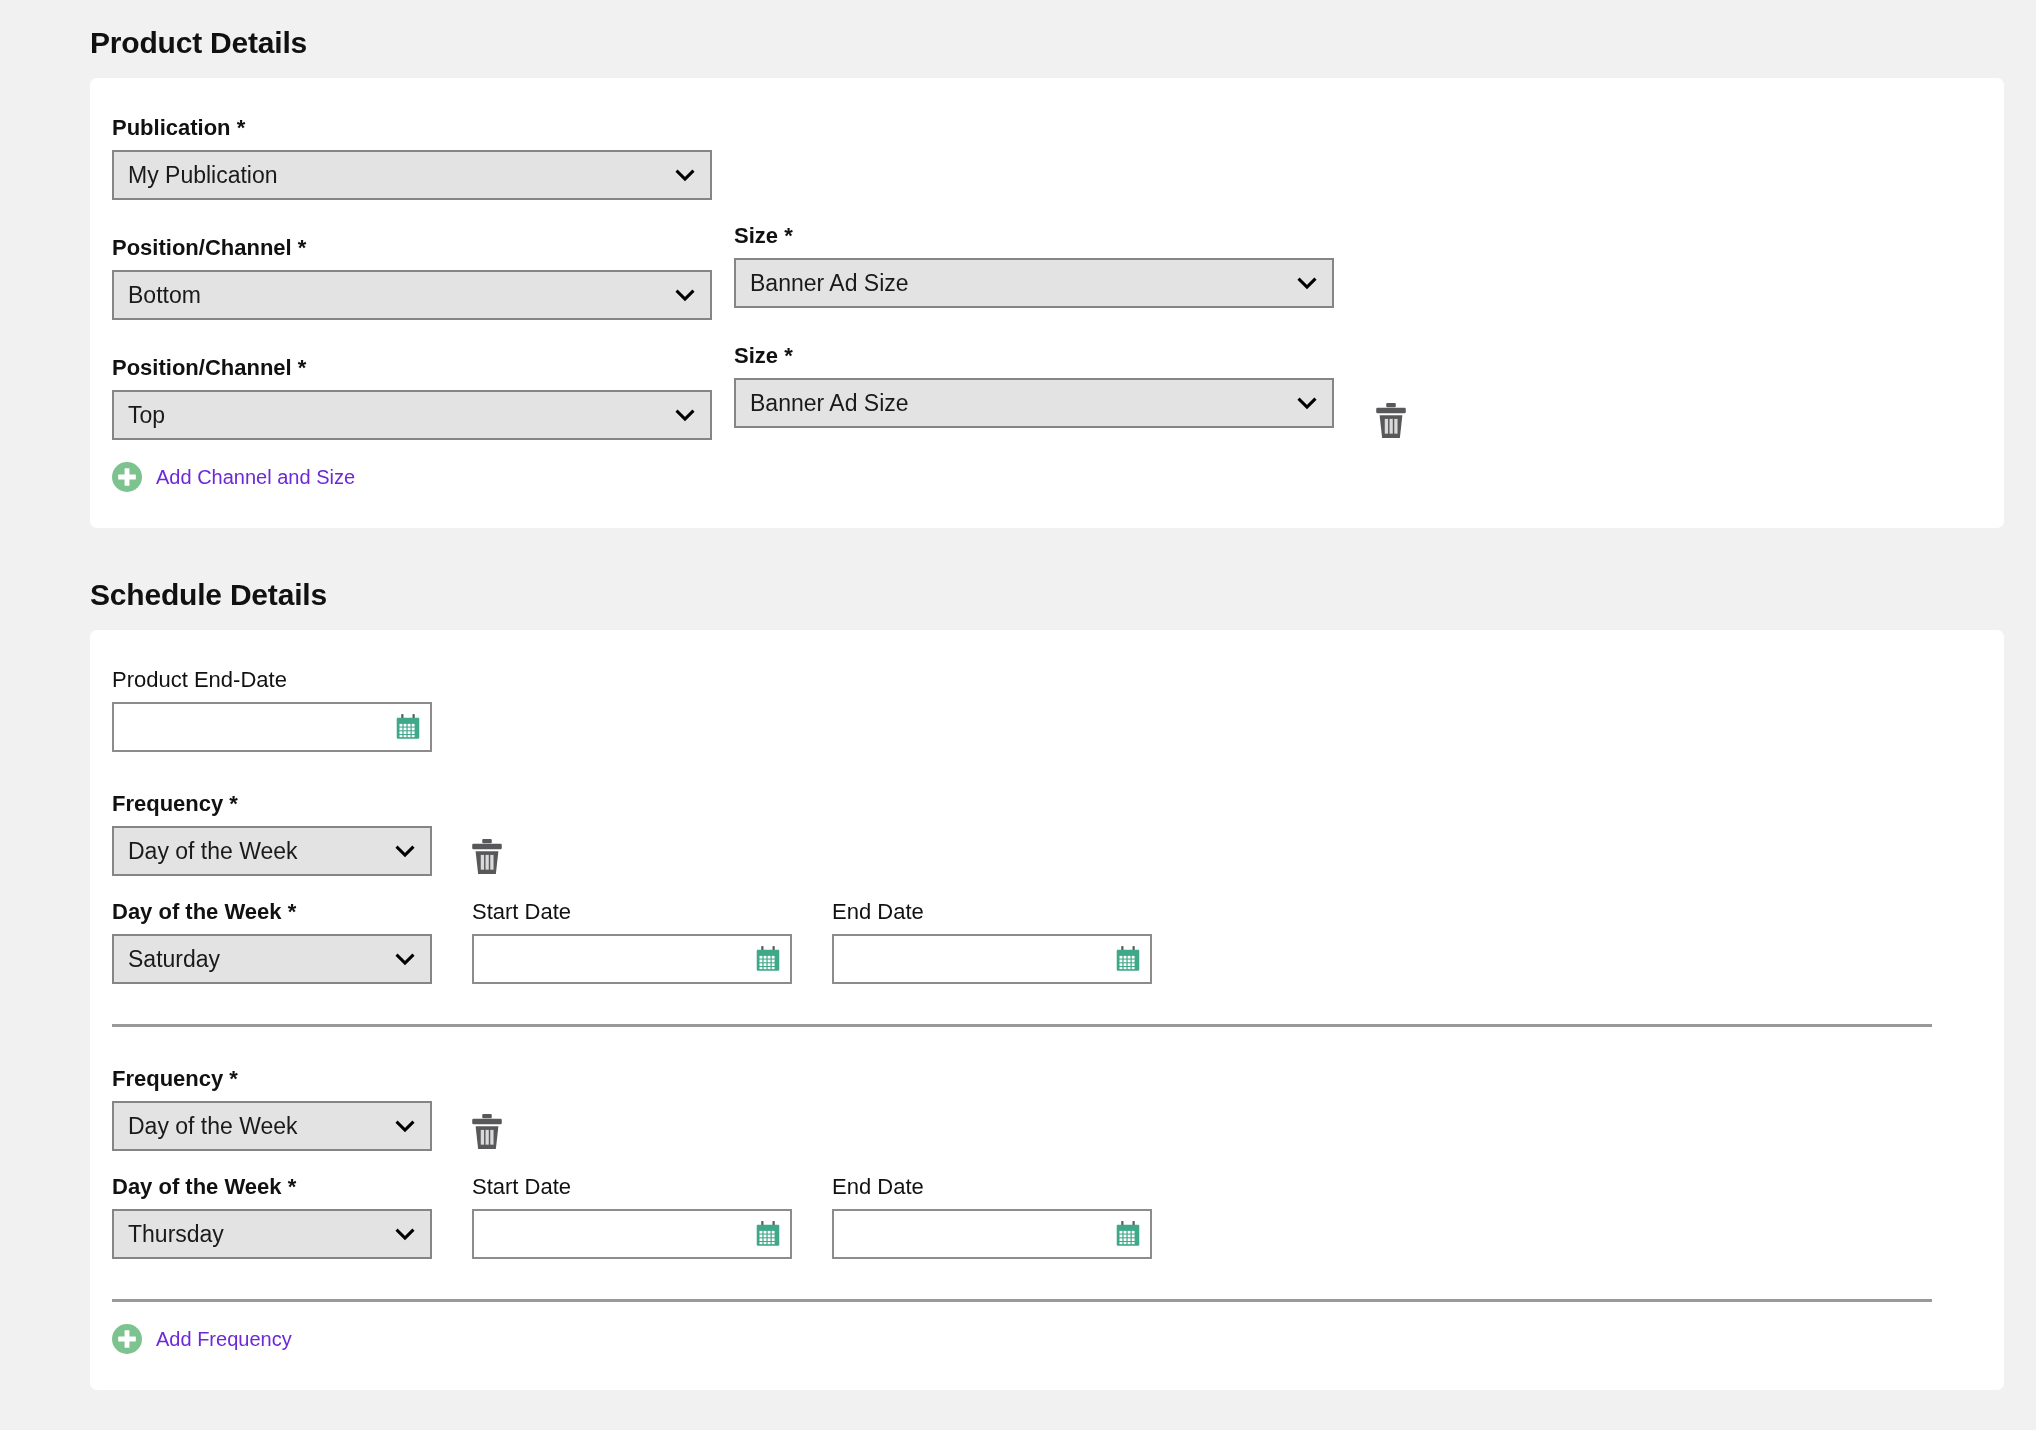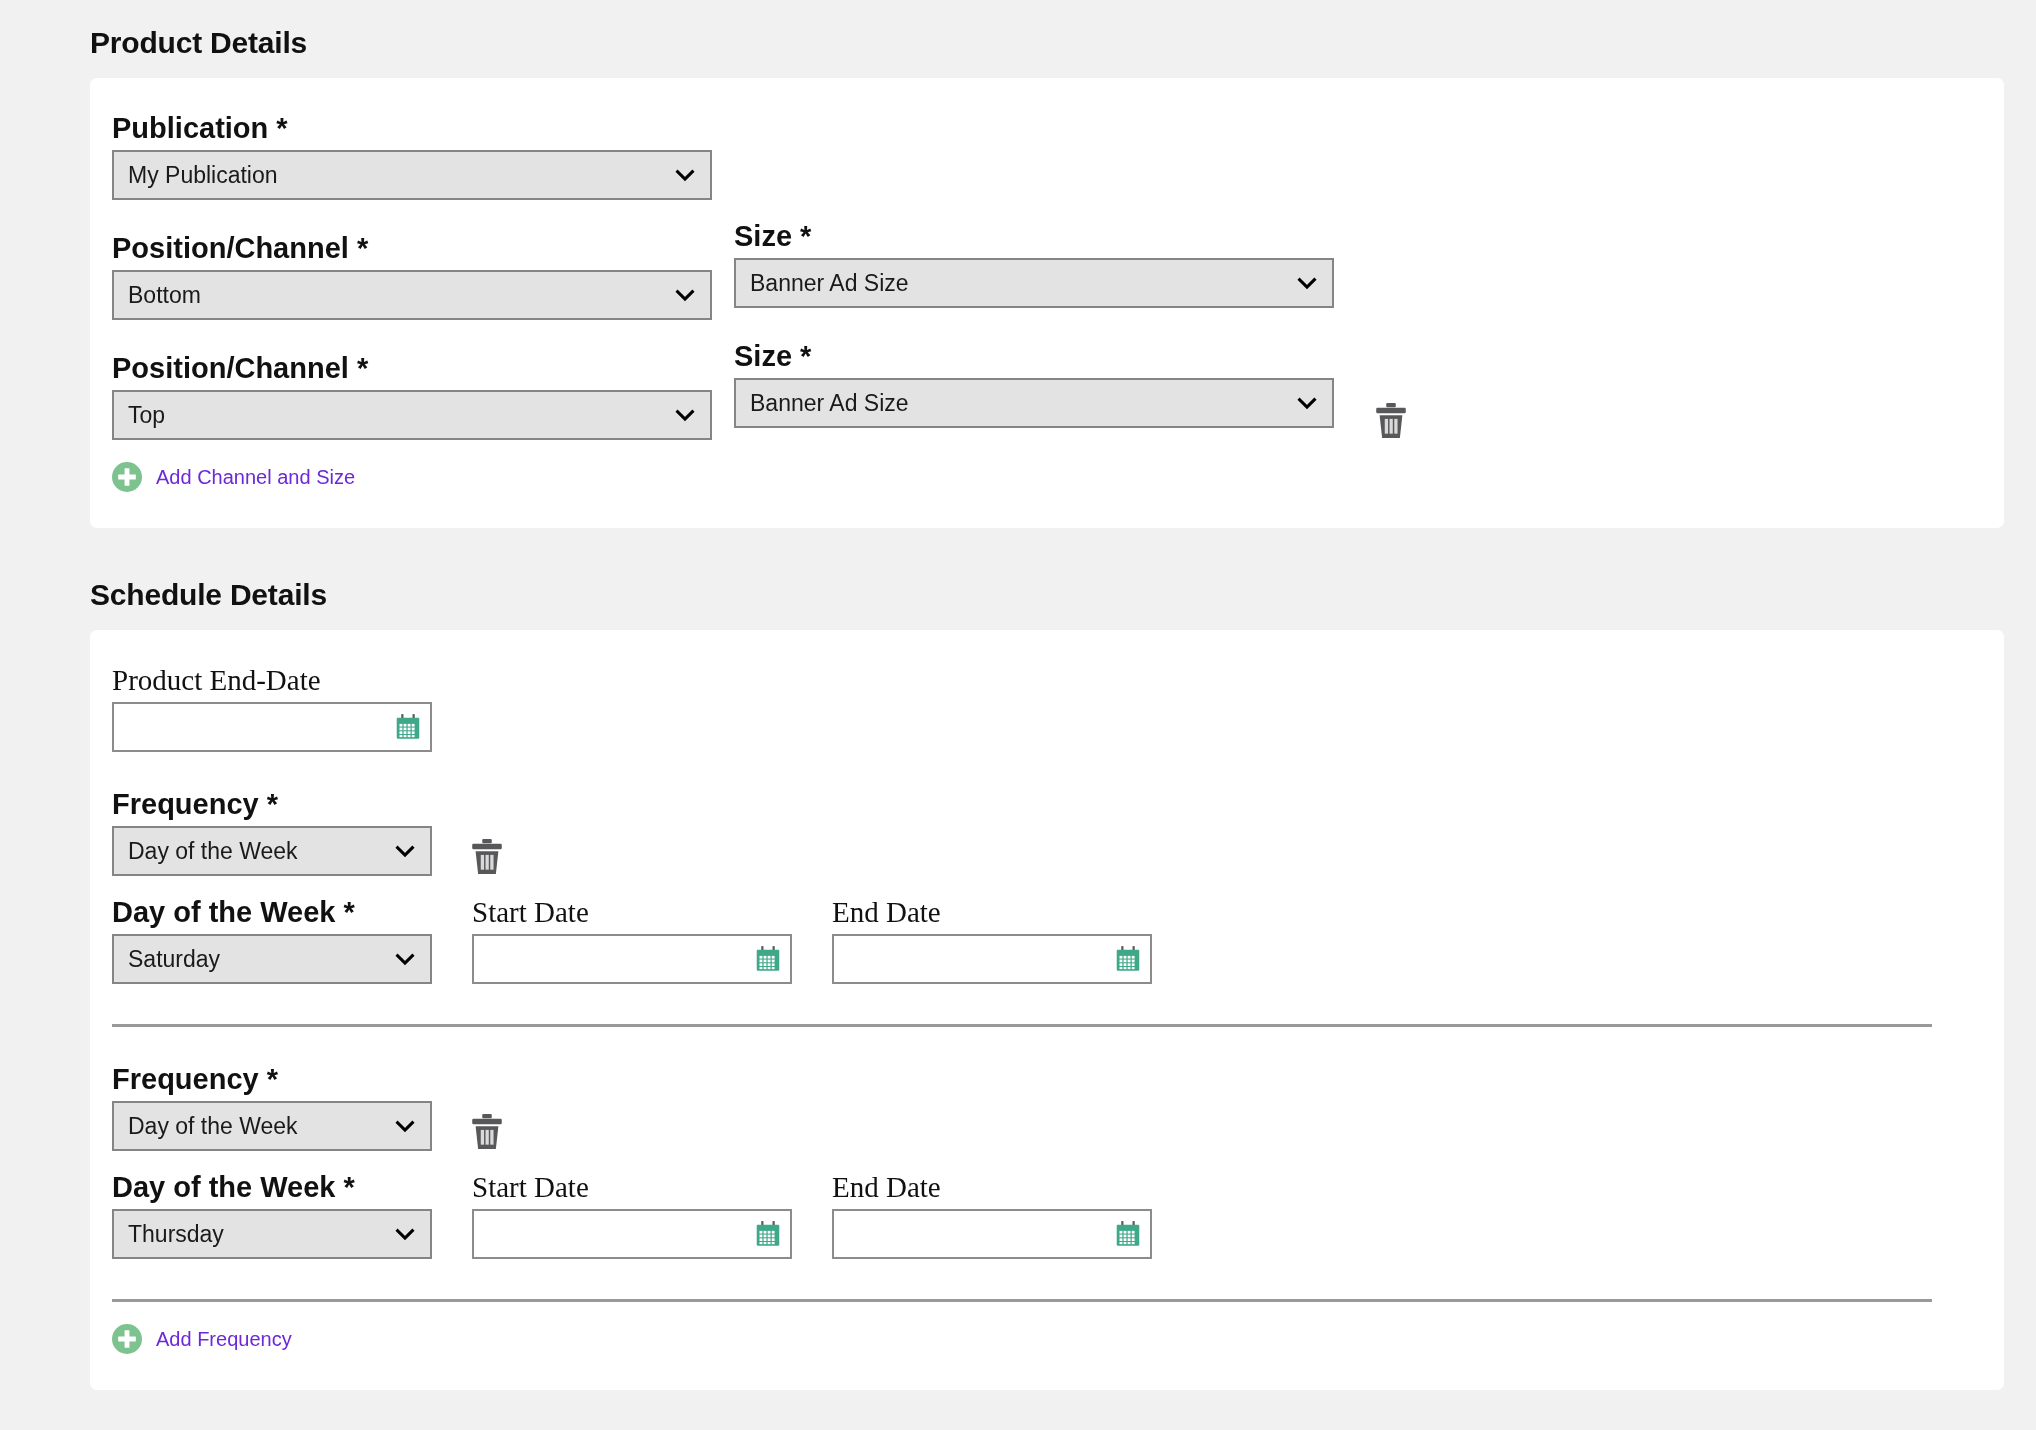--- a/index.html
+++ b/index.html
@@ -39,21 +39,21 @@
     margin: 18px 32px 0 90px;
     box-sizing: border-box;
     padding: 36px 0 36px 0;
   }
   .card-inner {
     padding: 0 26px 0 22px;
   }
 
   
   .label {
-    font-size: 29px;
+    font-size: 22px;
     line-height: 28px;
     font-weight: 700;
     color: #111111;
     margin: 0 0 8px 0;
     display: block;
     white-space: nowrap;
   }
   .label.normal {
     font-weight: 400;
   }
@@ -111,21 +111,21 @@
   .field {
     display: flex;
     flex-direction: column;
   }
 
   .w-pub    { width: 600px; }
   .w-pos    { width: 600px; margin-top: 12px; }
   .w-size   { width: 600px; }
   .w-freq   { width: 320px; }
   .w-dow    { width: 320px; }
-  .w-date   { width: 320px; font-family: Liberation Serif, serif; }
+  .w-date   { width: 320px; }
 
   .gap-pos  { margin-left: 22px; }
   .gap-date { margin-left: 40px; }
 
   .mt-row   { margin-top: 22px; }
 
   
   .trash-btn {
     background: none;
     border: 0;

